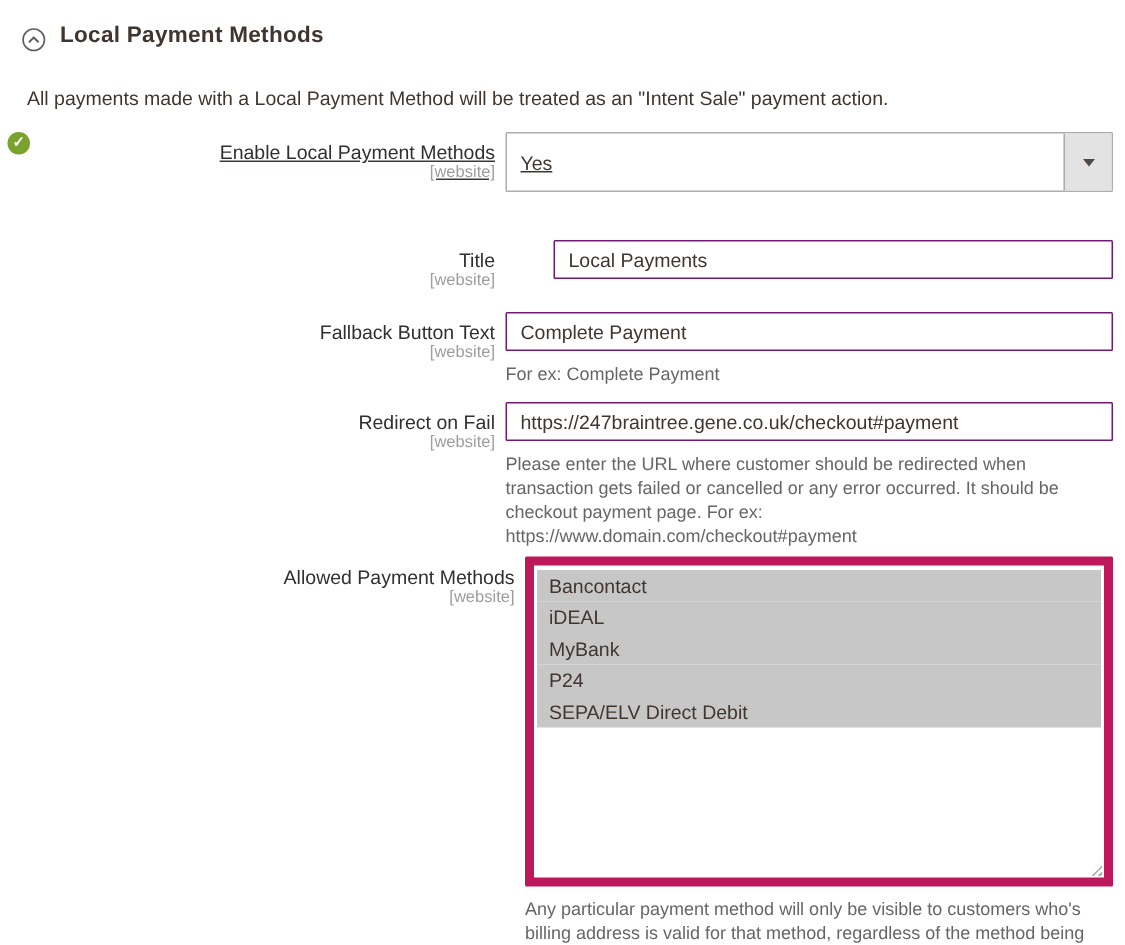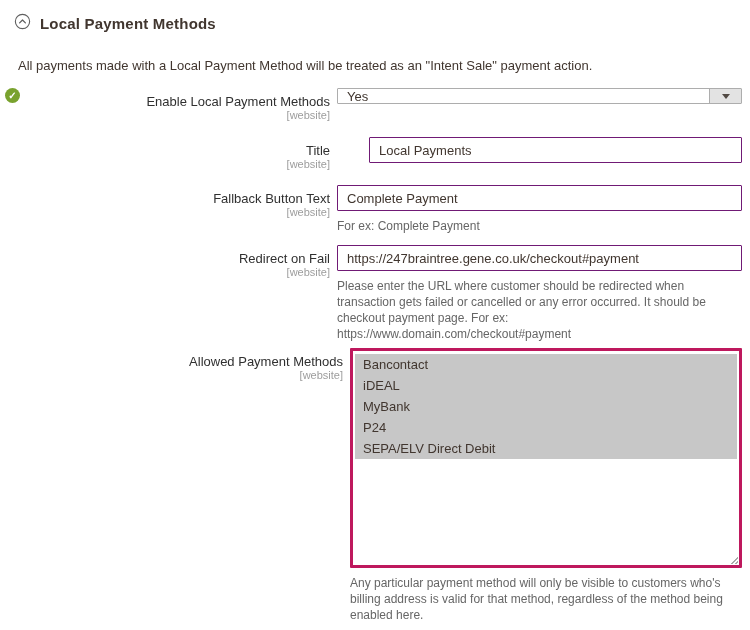--- a/index.html
+++ b/index.html
@@ -8,21 +8,21 @@
     width: 750px; height: 630px;
     background: #ffffff;
     font-family: "Liberation Sans", sans-serif;
     color: #41362f;
     position: relative;
     overflow: hidden;
   }
 
   
   .section-header {
-    display: flex; align-items: flex-start; gap: 9px;
+    display: flex; align-items: flex-end; gap: 9px;
     padding: 13px 0 0 14px;
   }
   .collapse-icon { width: 17px; height: 17px; display: block; }
   .header-title {
     font-size: 15px; font-weight: 700; color: #41362f;
     line-height: 22px; letter-spacing: 0.2px;
   }
 
   .description {
     margin: 23px 8px 0 18px;
@@ -53,21 +53,21 @@
     border: 1px solid #701a75; border-radius: 1px;
     padding: 0 9px;
     font-family: "Liberation Sans", sans-serif;
     font-size: 13px; color: #41362f;
     background: #fff;
     display: block;
   }
 
   
   .select-box {
-    height: 16px; border: 1px solid #adadad; border-radius: 1px;
+    height: 40px; border: 1px solid #adadad; border-radius: 1px;
     background: #fff; display: flex; align-items: stretch;
     cursor: pointer;
   }
   .select-value {
     flex: 1; font-size: 13px; color: #41362f;
     display: flex; align-items: center; padding-left: 9px;
   }
   .select-caret-btn {
     width: 32px; background: #e3e3e3;
     border-left: 1px solid #adadad;
@@ -75,21 +75,21 @@
   }
   .caret-down {
     width: 0; height: 0;
     border-left: 4px solid transparent;
     border-right: 4px solid transparent;
     border-top: 5px solid #514943;
   }
 
   
   .multi-select {
-    height: 220px; border: 3px solid #be185d; border-radius: 1px;
+    height: 220px; border: 6px solid #be185d; border-radius: 1px;
     background: #fff; padding: 3px 2px;
     position: relative; overflow: hidden;
   }
   .option-row {
     background: #c7c7c7;
     font-size: 13px; line-height: 15px; color: #41362f;
     padding: 3px 8px;
   }
   .resize-grip {
     position: absolute; right: 1px; bottom: 1px;
@@ -97,21 +97,21 @@
     background: repeating-linear-gradient(135deg, #a9a9a9 0 1px, transparent 1px 3px);
     clip-path: polygon(100% 0, 100% 100%, 0 100%);
   }
 
   .note {
     margin-top: 7px;
     font-size: 12px; line-height: 16px; color: #666666;
   }
 
   
-  .row-enable   { margin-bottom: 15px; }
+  .row-enable   { margin-bottom: 32px; text-decoration: underline; }
   .row-title    { margin-bottom: 14px; gap: 32px; }
   .row-fallback { margin-bottom: 11px; }
   .row-redirect { margin-bottom: 6px; }
   .row-allowed  { margin-bottom: 19px; padding-left: 13px; }
 </style>
 </head>
 <body>
 
 <div class="section-header">
   <svg class="collapse-icon" viewBox="0 0 20 20">

